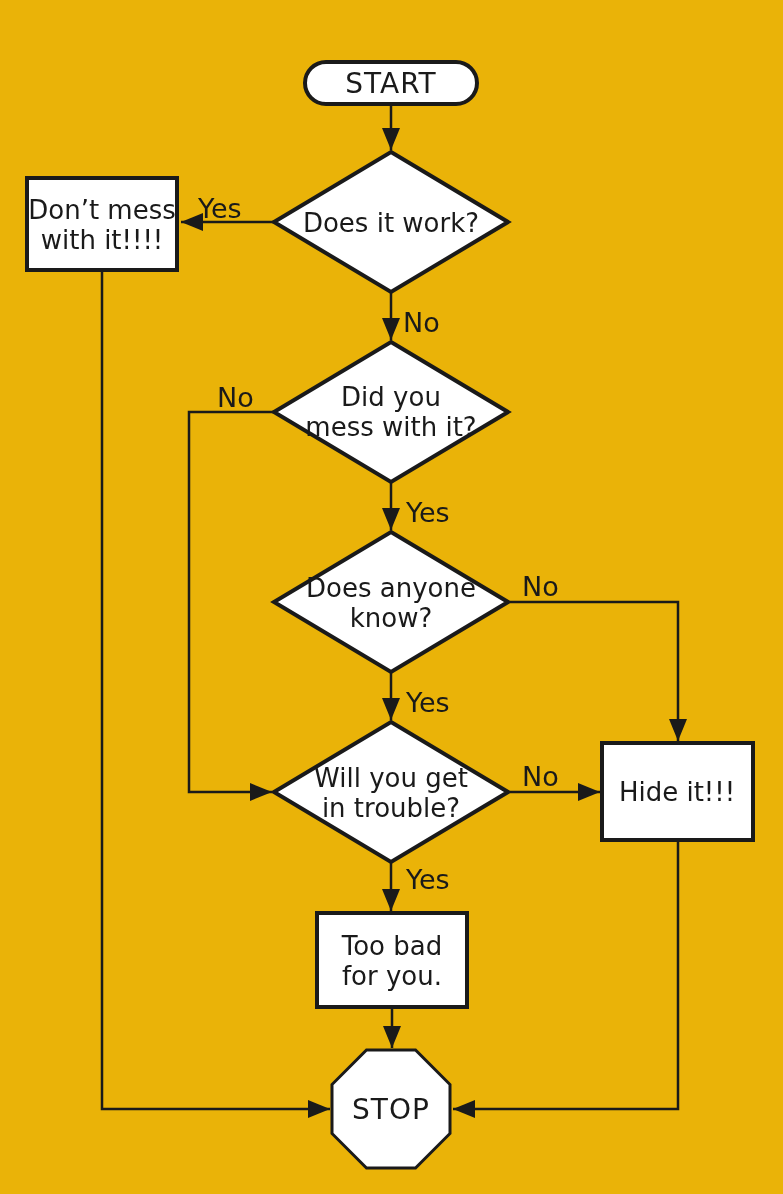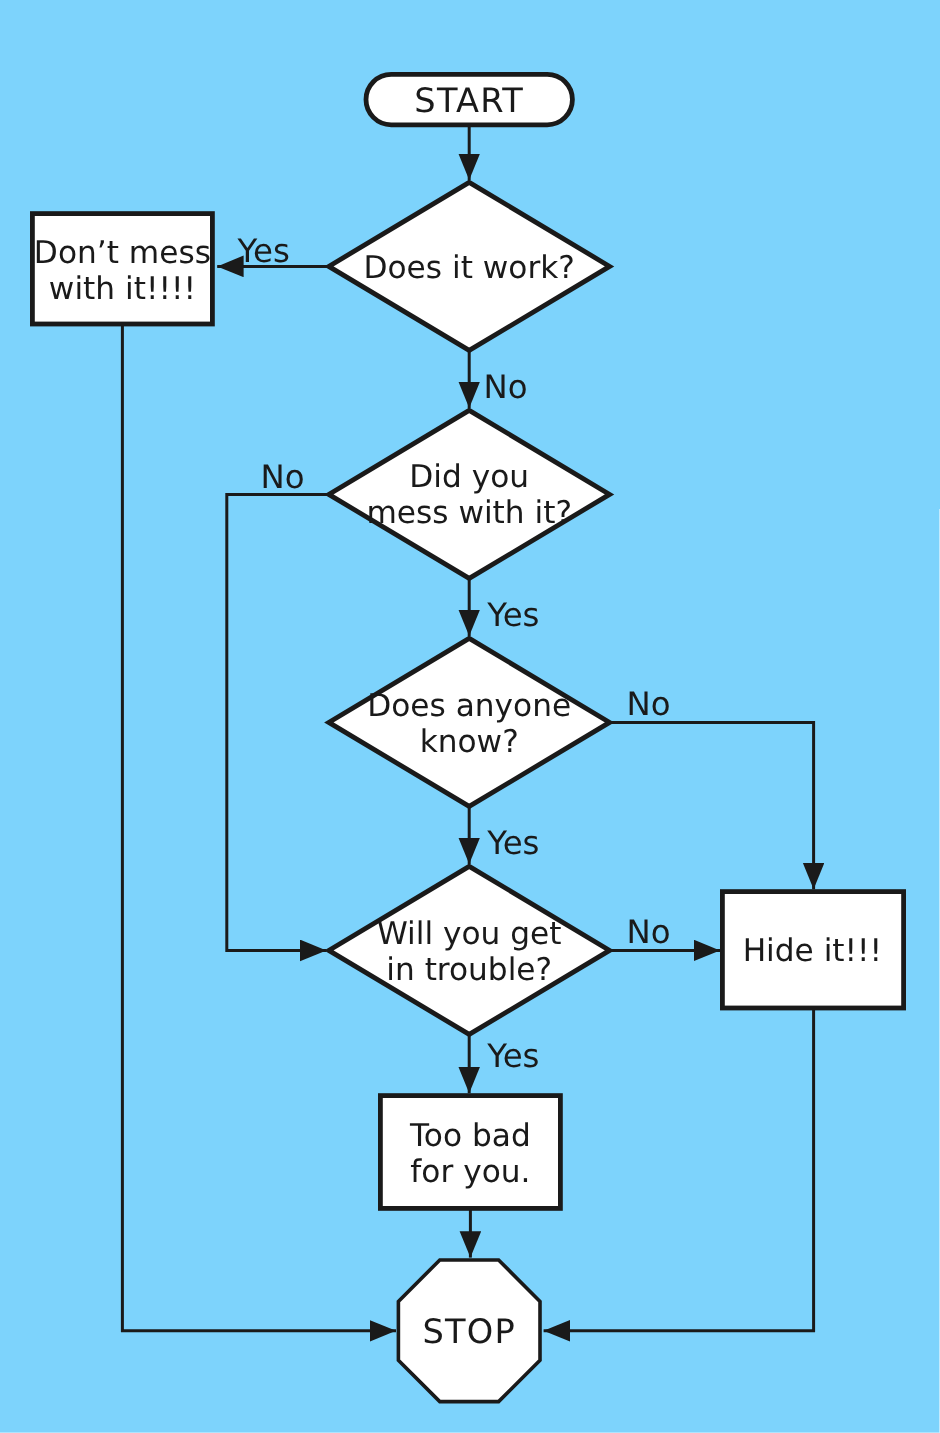--- a/index.html
+++ b/index.html
@@ -4,21 +4,21 @@
 <style>
   html, body {
     margin: 0;
     padding: 0;
     background: #ffffff;
   }
   .page {
     position: relative;
     width: 783px;
     height: 1194px;
-    background: #7dd3fc;
+    background: #eab308;
     overflow: hidden;
   }
   svg { display: block; }
   .edge {
     fill: none;
     stroke: #1a1a1a;
     stroke-width: 2.5;
   }
   .shape {
     fill: #ffffff;

